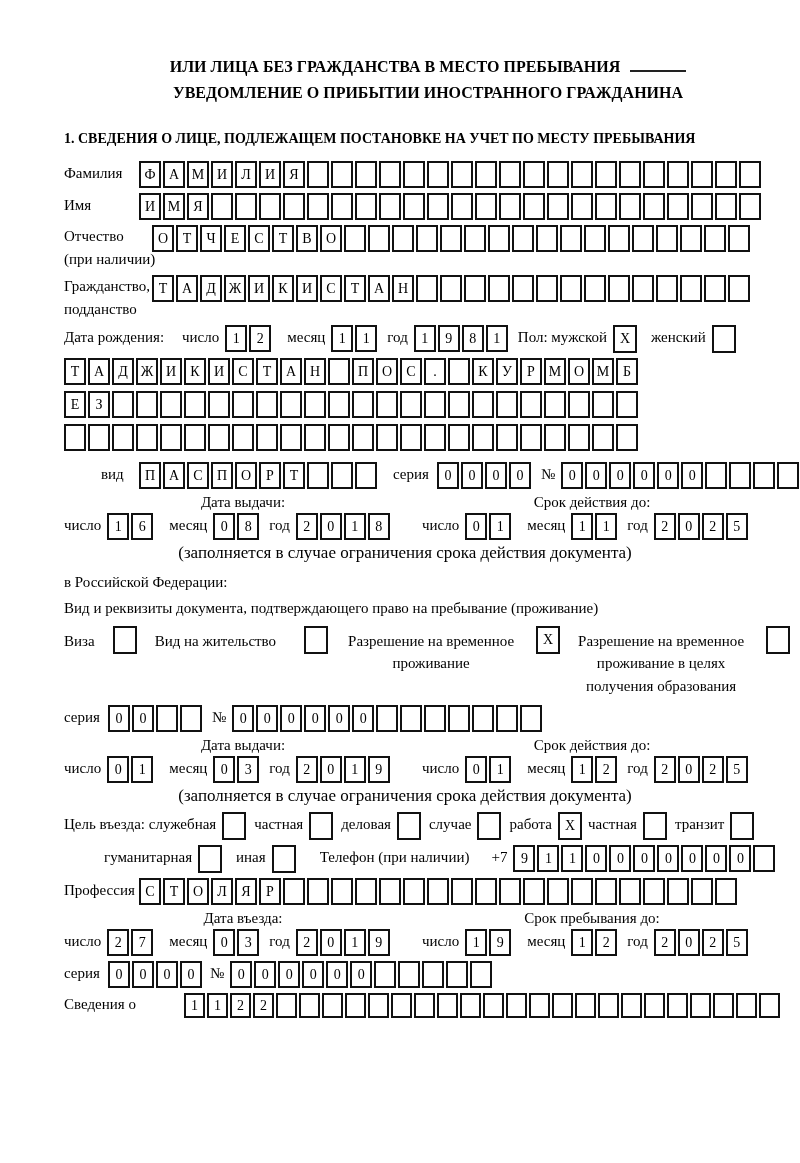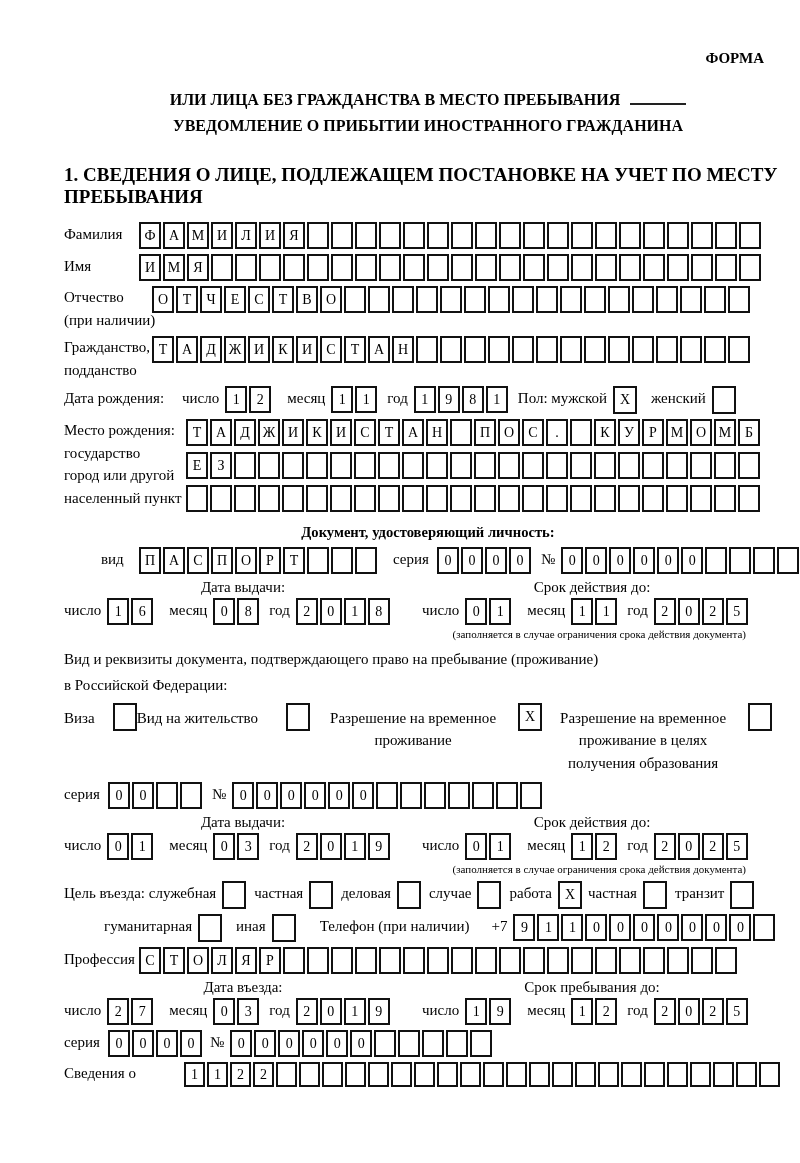--- a/index.html
+++ b/index.html
@@ -6,58 +6,57 @@
   .page{
     width:800px;height:1163px;background:#ffffff;box-sizing:border-box;
     padding:34px 8px 0 64px;overflow:hidden;
     font-family:"Liberation Serif","DejaVu Serif",serif;font-size:15px;color:#000;
   }
   .annex{margin-left:548px;font-size:14px;line-height:1.45;}
   .annex .gap-top{margin-top:6px;}
   .forma{font-weight:bold;text-align:right;padding-right:28px;margin-top:16px;font-size:15px;}
   .title{font-weight:bold;font-size:16px;text-align:center;margin-top:20px;line-height:1.6;}
   .tline{display:inline-block;width:56px;border-bottom:2px solid #222;margin-left:10px;vertical-align:baseline;}
-  .sheading{font-weight:bold;font-size:19px;margin-top:26px;margin-bottom:14px;}
+  .sheading{font-weight:bold;font-size:14px;margin-top:26px;margin-bottom:14px;}
   .row{display:flex;align-items:flex-start;margin-bottom:5px;}
   .cells{display:flex;flex:none;}
   .cell{flex:none;width:18px;height:23px;border:2px solid #111;margin-right:2px;
         display:flex;align-items:center;justify-content:center;font-size:14px;}
   .cell.sm{width:17px;height:21px;}
   .t{white-space:nowrap;padding-top:4px;flex:none;}
   .lbl{flex:none;padding-top:4px;}
   .lbl2{flex:none;line-height:1.5;}
   .lbl2 div{white-space:nowrap;}
   .w75{width:75px;} .w88{width:88px;} .w112{width:112px;} .w122{width:122px;} .w38{width:38px;margin-left:37px;}
   .ml{margin-left:8px;} .ml2{margin-left:14px;} .ml3{margin-left:6px;}
   .checkbox{flex:none;width:20px;height:24px;border:2px solid #111;margin-left:6px;
             display:flex;align-items:center;justify-content:center;font-size:14px;}
   .cheading{font-weight:bold;text-align:center;font-size:14.6px;margin:6px 0 6px 0;}
   .dh{display:flex;margin-bottom:2px;}
   .dh .dh1{width:358px;text-align:center;flex:none;}
   .dh .dh2{width:340px;text-align:center;flex:none;}
   .dgl{display:flex;width:358px;flex:none;align-items:flex-start;}
   .dgr{display:flex;align-items:flex-start;}
-  .note{font-size:11px;text-align:right;padding-right:46px;margin:-2px 0 6px 0;}
+  .note{font-size:17px;text-align:center;padding-right:46px;margin:-2px 0 6px 0;}
   .para{line-height:1.75;margin-bottom:2px;}
   .cbgroup{display:flex;align-items:flex-start;margin:4px 0 8px 0;}
   .cbitem{display:flex;align-items:flex-start;gap:12px;}
   .cbtext{text-align:center;line-height:1.5;padding-top:4px;}
   .stack{display:flex;flex-direction:column;}
   .stack .cells{margin-bottom:6px;}
   .replabel{flex:none;width:120px;line-height:1.55;}
   .repcells .cells{margin-bottom:6px;}
   .indent40{margin-left:40px;}
 </style>
 </head>
 <body>
 
 <div class="page">
 
 
-  <div class="forma">ФОРМА</div>
 
   <div class="title">
     <div>
       <span>ИЛИ ЛИЦА БЕЗ ГРАЖДАНСТВА В МЕСТО ПРЕБЫВАНИЯ</span><span class="tline"></span>
     </div>
     <div>УВЕДОМЛЕНИЕ О ПРИБЫТИИ ИНОСТРАННОГО ГРАЖДАНИНА</div>
   </div>
 
   <div class="sheading">1. СВЕДЕНИЯ О ЛИЦЕ, ПОДЛЕЖАЩЕМ ПОСТАНОВКЕ НА УЧЕТ ПО МЕСТУ ПРЕБЫВАНИЯ</div>
 
@@ -212,26 +211,20 @@
         <span class="cell">8</span>
         <span class="cell">1</span>
       </span>
     <span class="t ml">Пол: мужской</span>
     <span class="checkbox">X</span>
     <span class="t ml2">женский</span>
     <span class="checkbox ml2"></span>
   </div>
 
   <div class="row">
-    <div class="lbl2 w122">
-      <div>Место рождения:</div>
-      <div>государство</div>
-      <div>город или другой</div>
-      <div>населенный пункт</div>
-    </div>
     <div class="stack">
       <span class="cells">
           <span class="cell">Т</span>
           <span class="cell">А</span>
           <span class="cell">Д</span>
           <span class="cell">Ж</span>
           <span class="cell">И</span>
           <span class="cell">К</span>
           <span class="cell">И</span>
           <span class="cell">С</span>
@@ -300,21 +293,20 @@
           <span class="cell"></span>
           <span class="cell"></span>
           <span class="cell"></span>
           <span class="cell"></span>
           <span class="cell"></span>
           <span class="cell"></span>
         </span>
     </div>
   </div>
 
-  <div class="cheading">Документ, удостоверяющий личность:</div>
 
   <div class="row">
     <span class="lbl w38">вид</span>
     <span class="cells">
         <span class="cell">П</span>
         <span class="cell">А</span>
         <span class="cell">С</span>
         <span class="cell">П</span>
         <span class="cell">О</span>
         <span class="cell">Р</span>
@@ -386,30 +378,30 @@
           <span class="cell">2</span>
           <span class="cell">0</span>
           <span class="cell">2</span>
           <span class="cell">5</span>
         </span>
     </div>
   </div>
   <div class="note">(заполняется в случае ограничения срока действия документа)</div>
 
   <div class="para">
+    <div>в Российской Федерации:</div>
     <div>Вид и реквизиты документа, подтверждающего право на пребывание (проживание)</div>
-    <div>в Российской Федерации:</div>
   </div>
 
   <div class="cbgroup">
     <div class="cbitem">
       <span class="cbtext">Виза</span>
       <span class="checkbox"></span>
     </div>
-    <div class="cbitem ml2" style="margin-left:0;">
+    <div class="cbitem ml2" style="margin-left:18px;">
       <span class="cbtext">Вид на жительство</span>
       <span class="checkbox" style="margin-left:16px;"></span>
     </div>
     <div class="cbitem" style="margin-left:20px;">
       <span class="cbtext">
         <span>Разрешение на временное</span><br>
         <span>проживание</span>
       </span>
       <span class="checkbox" style="margin-left:10px;">X</span>
     </div>

